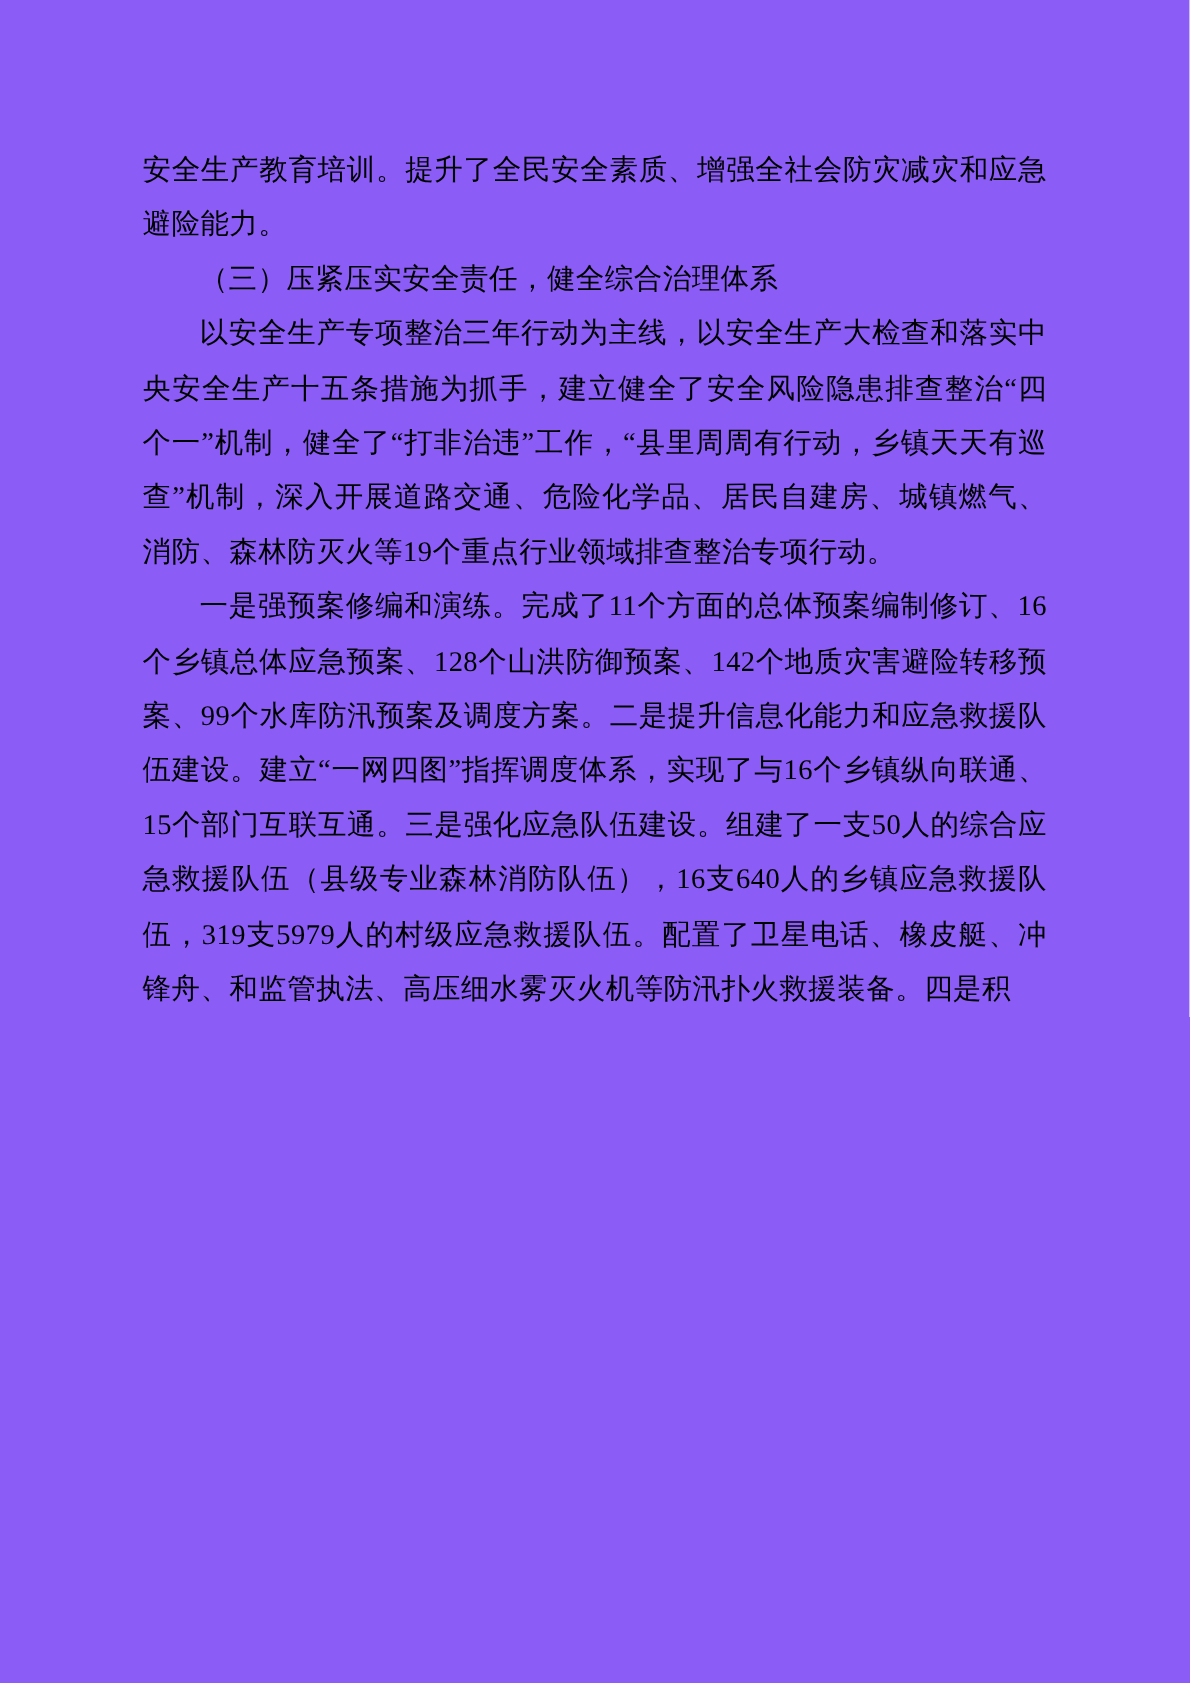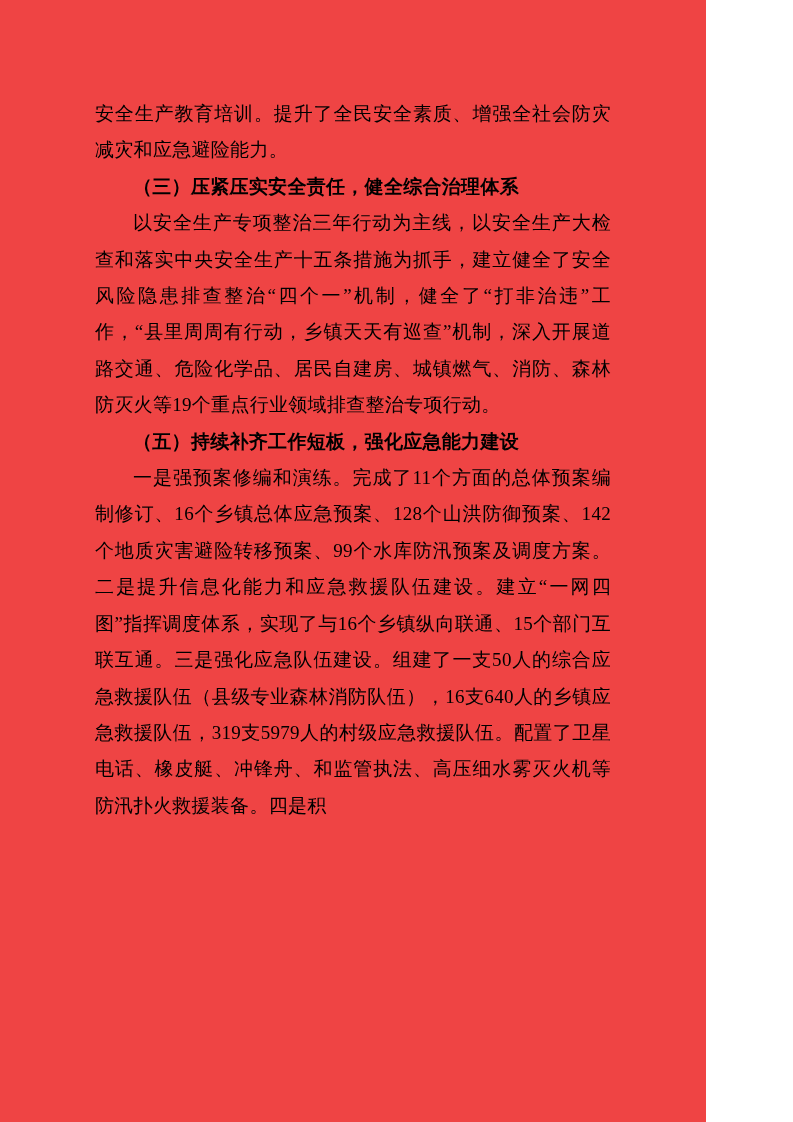--- a/index.html
+++ b/index.html
@@ -7,52 +7,51 @@
     padding: 0;
     background: #ffffff;
   }
   body {
     width: 793px;
     height: 1122px;
     overflow: hidden;
   }
   .page {
     box-sizing: border-box;
-    width: 706px;
+    width: 793px;
     height: 1122px;
     padding: 96px 95px 60px 95px;
-    background: #ef4444;
+    background: #8b5cf6;
     overflow: hidden;
     font-family: "Liberation Serif", "DejaVu Serif", serif;
     font-size: 19px;
     line-height: 36.4px;
     color: #000000;
   }
   .para {
     margin: 0;
     text-align: justify;
     text-justify: inter-ideograph;
     text-indent: 2em;
     letter-spacing: 0.3px;
   }
   .para.no-indent {
     text-indent: 0;
   }
   .para.heading {
-    font-weight: bold;
+    font-weight: normal;
   }
 </style>
 </head>
 <body>
 
 <div class="page">
   <p class="para no-indent">安全生产教育培训。提升了全民安全素质、增强全社会防灾减灾和应急避险能力。</p>
 
   <p class="para heading">（三）压紧压实安全责任，健全综合治理体系</p>
 
 
 
   <p class="para">以安全生产专项整治三年行动为主线，以安全生产大检查和落实中央安全生产十五条措施为抓手，建立健全了安全风险隐患排查整治“四个一”机制，健全了“打非治违”工作，“县里周周有行动，乡镇天天有巡查”机制，深入开展道路交通、危险化学品、居民自建房、城镇燃气、消防、森林防灭火等19个重点行业领域排查整治专项行动。</p>
 
-  <p class="para heading">（五）持续补齐工作短板，强化应急能力建设</p>
 
   <p class="para">一是强预案修编和演练。完成了11个方面的总体预案编制修订、16个乡镇总体应急预案、128个山洪防御预案、142个地质灾害避险转移预案、99个水库防汛预案及调度方案。二是提升信息化能力和应急救援队伍建设。建立“一网四图”指挥调度体系，实现了与16个乡镇纵向联通、15个部门互联互通。三是强化应急队伍建设。组建了一支50人的综合应急救援队伍（县级专业森林消防队伍），16支640人的乡镇应急救援队伍，319支5979人的村级应急救援队伍。配置了卫星电话、橡皮艇、冲锋舟、和监管执法、高压细水雾灭火机等防汛扑火救援装备。四是积</p>
 </div>
 
 </body></html>

